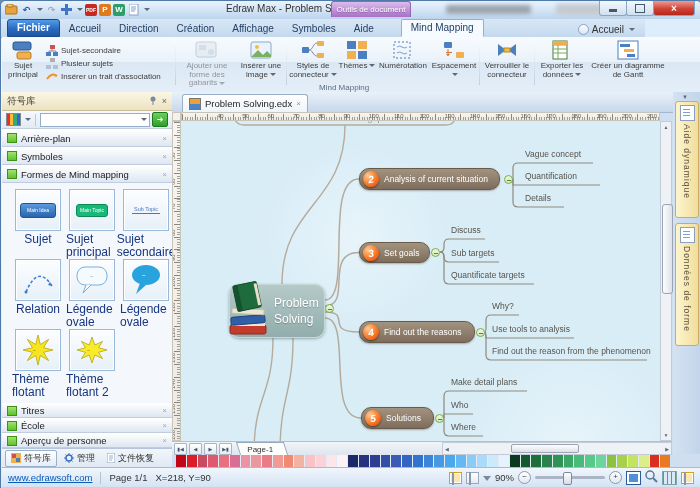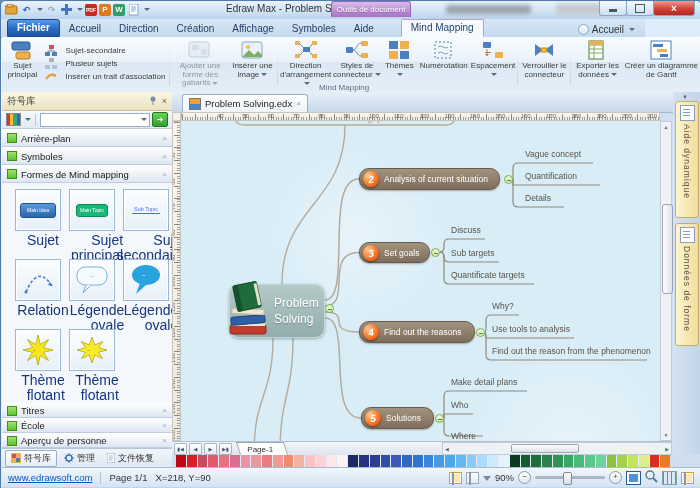--- a/index.html
+++ b/index.html
@@ -31,40 +31,40 @@
   #styles-btn{margin-left:auto;margin-right:10px;display:flex;align-items:center;gap:3px;padding-bottom:2px;color:#333;}
   .dot-ic{width:9px;height:9px;border:1px solid #8aa4c0;border-radius:50%;background:linear-gradient(#fff,#d8e4f0);}
   
   #ribbon{left:1px;top:36px;width:698px;height:55px;background:linear-gradient(#f8fbfe,#e9f1f9 45%,#dbe8f4 46%,#e4eef8);border-bottom:1px solid #b2c4da;display:flex;align-items:flex-start;font-size:8px;color:#3c3c3c;overflow:hidden;}
   .rsep{width:1px;height:46px;background:linear-gradient(#fdfdfd,#c2cfde);margin:2px 1px;}
   .rbtn{display:flex;flex-direction:column;align-items:center;justify-content:flex-start;padding:2px 0 0 0;text-align:center;line-height:1.08;height:50px;border-radius:2px;}
   .rbtn .lbl{margin-top:1px;}
   .rbtn.dis{opacity:.5;}
   .ricon{width:24px;height:22px;display:flex;align-items:center;justify-content:center;}
   .smallcol{display:flex;flex-direction:column;justify-content:center;gap:2px;height:52px;padding-left:2px;}
-  .sbtn{display:flex;align-items:center;gap:9px;white-space:nowrap;}
+  .sbtn{display:flex;align-items:center;gap:3px;white-space:nowrap;}
   .sicon{width:12px;height:11px;display:inline-block;}
   #grouplabel{left:318px;top:82px;font-size:8px;color:#5d6d80;}
   
   #leftpanel{left:1px;top:91px;width:170px;height:375px;background:#eef3fa;border-right:1px solid #9db4cd;display:flex;flex-direction:column;font-size:9.5px;}
   #lp-head{height:18px;background:linear-gradient(#fbf7e4,#ece2c2);border-bottom:1px solid #c9bd97;display:flex;align-items:center;padding:0 5px;color:#3a3a2a;}
   #lp-head .sp{margin-left:auto;display:flex;gap:5px;color:#6a6a5a;font-size:9px;}
   #lp-tools{height:17px;background:linear-gradient(#f6f9fc,#e1eaf4);border-bottom:1px solid #c2cfde;display:flex;align-items:center;gap:2px;padding:0 4px;}
   .pal-ic{width:13px;height:11px;background:linear-gradient(90deg,#d33 0 25%,#fb3 0 50%,#3a7 0 75%,#36c 0);border:1px solid #888;}
   .tsep{width:1px;height:12px;background:#bcc8d6;margin:0 2px;}
   #lp-combo{flex:1;height:12px;background:#fff;border:1px solid #93aecb;display:flex;align-items:center;justify-content:flex-end;padding-right:2px;}
   #lp-go{width:14px;height:13px;background:linear-gradient(#6fcf5a,#2e9e2e);border:1px solid #1d7a1d;border-radius:2px;color:#fff;font-size:8px;display:flex;align-items:center;justify-content:center;}
   .secbar{height:16px;background:linear-gradient(#fefefe,#dde6f2);border-top:1px solid #fff;border-bottom:1px solid #c0cce0;display:flex;align-items:center;gap:4px;padding:0 5px;color:#1a1a1a;}
   .secbar .x{margin-left:auto;color:#a0a8b4;font-size:8px;}
   .gsq{width:8px;height:8px;background:linear-gradient(#9fe36f,#5fc22f);border:1px solid #3f9016;}
   .secbar.slim{height:13px;}
   #shapes{flex:1;background:#f4f7fb;padding:6px 0 0 10px;display:grid;grid-template-columns:52px 52px 52px;grid-auto-rows:min-content;column-gap:2px;row-gap:4px;overflow:hidden;}
   .shape{display:flex;flex-direction:column;align-items:center;}
   .thumb{width:44px;height:40px;background:linear-gradient(#fcfdff,#e7f0f8);border:1px solid #9ab8d8;box-shadow:inset 0 0 0 1px #fff;display:flex;align-items:center;justify-content:center;}
-  .shape .slbl{margin-top:2px;font-size:14px;color:#16377f;text-align:right;line-height:1.1;height:22px;margin-left:10px;}
+  .shape .slbl{margin-top:2px;font-size:12px;color:#16377f;text-align:left;line-height:1.1;height:22px;}
   .mi-rect{width:34px;height:13px;border-radius:3px;color:#fff;font-size:5px;display:flex;align-items:center;justify-content:center;}
   #lp-tabs{height:18px;border-top:1px solid #b6c6da;background:linear-gradient(#f2f6fb,#dfe8f3);display:flex;align-items:center;gap:2px;padding:0 3px;font-size:9px;color:#333;}
   .ftab{display:flex;align-items:center;gap:3px;padding:1px 5px;border-radius:2px;}
   .ftab.active{border:1px solid #98b0ca;background:linear-gradient(#fff,#e4edf7);}
   
   #canvascol{left:171px;top:91px;width:528px;height:375px;background:#cfdff0;}
   #doctabs{left:0;top:0;width:528px;height:20px;background:linear-gradient(#e9f1f9,#c6d8ec);border-bottom:1px solid #a4b8d0;}
   #doctab{left:10px;top:2px;height:17px;background:linear-gradient(#fff,#eef4fa);border:1px solid #9ab0c8;border-bottom:none;border-radius:3px 3px 0 0;display:flex;align-items:center;gap:4px;padding:0 6px;font-size:9.5px;color:#222;}
   .doc-ic{width:10px;height:10px;background:linear-gradient(#f0a030 0 50%,#4a84c8 0);border:1px solid #777;}
   .ruler{background:linear-gradient(#f7f5f1,#eceae4);border:1px solid #c9c4ba;box-sizing:border-box;overflow:hidden;font-size:6px;color:#6a655c;}
@@ -233,33 +233,20 @@
       <span class="ricon">
           <svg width="22" height="19">
             <rect x="1" y="1" width="20" height="16" rx="2" fill="#eaf3fb" stroke="#8aa8c8"></rect>
             <circle cx="7" cy="6" r="2" fill="#f0c040"></circle>
             <path d="M2,15 L8,9 L13,14 L17,10 L21,14 L21,16 L2,16z" fill="#7ab060"></path>
           </svg>
         </span>
       <span class="lbl"><span>Insérer une image</span><span class="caret"></span></span>
     </div>
     <div class="rsep"></div>
-    <div class="rbtn" style="width:56px">
-      <span class="ricon">
-          <svg width="24" height="20">
-            <rect x="9" y="7" width="7" height="5" fill="#4b7fc0"></rect>
-            <rect x="1" y="1" width="5" height="4" fill="#f0b050"></rect>
-            <rect x="18" y="1" width="5" height="4" fill="#f0b050"></rect>
-            <rect x="1" y="14" width="5" height="4" fill="#f0b050"></rect>
-            <rect x="18" y="14" width="5" height="4" fill="#f0b050"></rect>
-            <path d="M6,4 L9,7 M18,4 L16,7 M6,15 L9,12 M18,15 L16,12" stroke="#888"></path>
-          </svg>
-        </span>
-      <span class="lbl"><span>Direction d'arrangement</span><span class="caret"></span></span>
-    </div>
     <div class="rbtn" style="width:50px">
       <span class="ricon">
           <svg width="24" height="20">
             <rect x="1" y="7" width="7" height="6" rx="1" fill="#4b7fc0"></rect>
             <rect x="16" y="1" width="7" height="5" rx="1" fill="#f0b050"></rect>
             <rect x="16" y="13" width="7" height="5" rx="1" fill="#f0b050"></rect>
             <path d="M8,10 C12,10 12,3 16,3 M8,10 C12,10 12,16 16,16" fill="none" stroke="#888"></path>
           </svg>
         </span>
       <span class="lbl"><span>Styles de connecteur</span><span class="caret"></span></span>
@@ -556,21 +543,21 @@
           <div class="leaf" style="left: 344px; top: 50px;">Quantification</div>
           <div class="leaf" style="left: 344px; top: 72px;">Details</div>
           <div class="leaf" style="left: 270px; top: 104px;">Discuss</div>
           <div class="leaf" style="left: 270px; top: 127px;">Sub targets</div>
           <div class="leaf" style="left: 270px; top: 149px; text-align: right;">Quantificate targets</div>
           <div class="leaf" style="left: 311px; top: 180px;">Why?</div>
           <div class="leaf" style="left: 311px; top: 203px;">Use tools to analysis</div>
           <div class="leaf" style="left: 311px; top: 225px;">Find out the reason from the phenomenon</div>
           <div class="leaf" style="left: 270px; top: 256px;">Make detail plans</div>
           <div class="leaf" style="left: 270px; top: 279px;">Who</div>
-          <div class="leaf" style="left: 270px; top: 301px; margin-top: 9px;">Where</div>
+          <div class="leaf" style="left: 270px; top: 301px;">Where</div>
           <div class="b-node" style="left: 178px; top: 47px; width: 141px; height: 22px; background: linear-gradient(rgb(162, 147, 127), rgb(126, 109, 92)); border: 1px solid rgb(107, 90, 73);">
             <span>Analysis of current situation</span>
           </div>
           <div class="badge" style="left: 182px; top: 50px; transform: rotate(-8deg);">2</div>
           <div class="minusb" title="" style="left: 323px; top: 54px;"></div>
           <div class="b-node" style="left: 178px; top: 121px; width: 71px; height: 21px; background: linear-gradient(rgb(162, 147, 127), rgb(126, 109, 92)); border: 1px solid rgb(107, 90, 73);">
             <span>Set goals</span>
           </div>
           <div class="badge" style="left: 182px; top: 123.5px; transform: rotate(-8deg);">3</div>
           <div class="minusb" title="" style="left: 250px; top: 127px;"></div>

